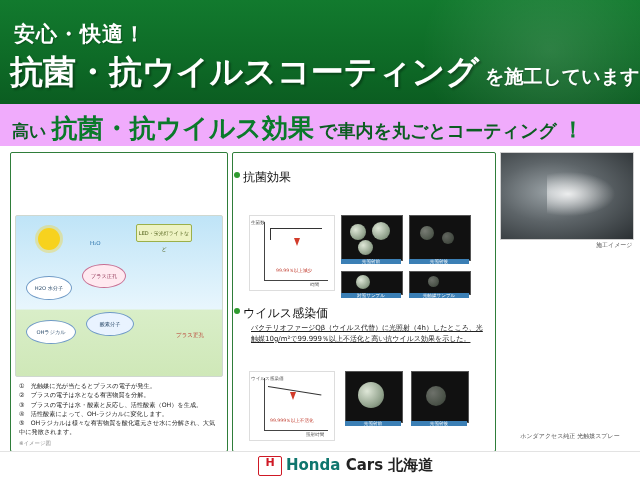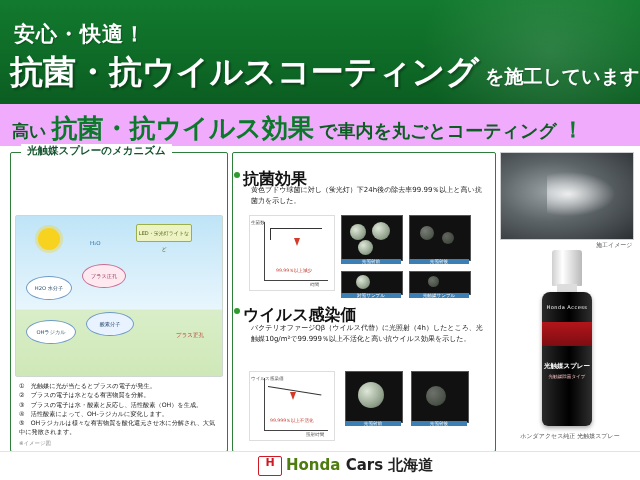--- a/index.html
+++ b/index.html
@@ -54,21 +54,21 @@
        background:radial-gradient(circle at 32% 30%,#8fe06a,#2f9b2f 70%,#1d6f1d 100%);
        color:#fff;font-size:8px;font-weight:bold;display:flex;align-items:center;justify-content:center;
        box-shadow:0 2px 3px rgba(0,0,0,.25);}
   .plusmark{position:absolute;right:18px;top:116px;font-size:5.5px;color:#b8342a;}
   .h2o{position:absolute;left:74px;top:24px;font-size:5.5px;color:#1f6aa5;}
   .lp-notes{position:absolute;left:8px;top:228px;width:200px;font-size:6.2px;line-height:1.5;color:#222;}
   .lp-cap{position:absolute;left:8px;bottom:4px;font-size:5.4px;color:#888;}
 
   
   #p-mid{left:232px;top:152px;width:262px;height:298px;}
-  .mp-h{position:absolute;left:10px;font-size:16px;font-weight:bold;color:#111;}
+  .mp-h{position:absolute;left:10px;font-size:12px;font-weight:normal;color:#111;}
   .mp-h:before{content:"";position:absolute;left:-9px;top:3px;width:6px;height:6px;border-radius:50%;background:#2f9b2f;}
   .mp-p{position:absolute;left:18px;font-size:7px;line-height:1.5;color:#222;}
   .chart{position:absolute;background:#fff;border:1px solid #ddd;}
   .chart .axis{position:absolute;background:#444;}
   .chart .lbl{position:absolute;font-size:4.6px;color:#555;}
   .redarrow{position:absolute;width:0;height:0;border-left:3.5px solid transparent;
        border-right:3.5px solid transparent;border-top:8px solid #d23b2a;}
   .cellimg{position:absolute;background:#111;border:1px solid #555;overflow:hidden;}
   .cellcap{position:absolute;font-size:4.6px;color:#fff;background:#3b7fb5;text-align:center;}
   .dot{position:absolute;border-radius:50%;background:radial-gradient(circle at 35% 35%,#dfe7d8,#8fa08a 65%,#53604f 100%);}
@@ -95,21 +95,21 @@
   .b-t2{position:absolute;left:0;top:124px;width:54px;text-align:center;font-size:4.6px;color:#f2c0c0;}
   .b-cap{position:absolute;left:500px;top:432px;width:140px;text-align:center;font-size:6px;color:#555;}
 
   
   .footer{position:absolute;left:0;bottom:0;width:640px;height:28px;background:#fff;}
   .fline{position:absolute;left:0;bottom:28px;width:640px;height:1px;background:#e3e3e3;}
   .flogo{position:absolute;left:258px;bottom:4px;width:22px;height:18px;border:1.6px solid #cf1925;border-radius:2px;}
   .flogo:after{content:"H";position:absolute;left:0;top:-1px;width:100%;text-align:center;
        font-size:11px;font-weight:bold;color:#cf1925;}
   .fname{position:absolute;left:286px;bottom:5px;font-size:15px;font-weight:bold;color:#222;}
-  .fname em{font-style:normal;color:#4d7c0f;margin-top:25px;}
+  .fname em{font-style:normal;color:#0f766e;margin-top:25px;}
 </style>
 </head>
 <body>
 
 <div class="page">
 
   <div class="hdr">
     <div class="hdr-l1">安心・快適！</div>
     <div class="hdr-l2">
       <span class="hdr-big">抗菌・抗ウイルスコーティング</span><span class="hdr-small">を施工しています！</span>
@@ -119,21 +119,20 @@
   <div class="sub">
     <div class="sub-inner">
       <span class="sub-s">高い</span>
       <span class="sub-b">抗菌・抗ウイルス効果</span>
       <span class="sub-m">で車内を丸ごとコーティング</span>
       <span class="sub-b2">！</span>
     </div>
   </div>
 
   <div class="panel" id="p-left">
-    <div class="panel-title">光触媒スプレーのメカニズム</div>
 
     <div class="lp-fig">
       <div class="sun"></div>
       <div class="lamp">LED・蛍光灯ライトなど</div>
       <div class="h2o">H₂O</div>
       <div class="bubble b1">H2O 水分子</div>
       <div class="bubble b2">プラス正孔</div>
       <div class="bubble b3">OHラジカル</div>
       <div class="bubble b4">酸素分子</div>
       <div class="plusmark">プラス正孔</div>
@@ -143,21 +142,20 @@
 ②　プラスの電子は水となる有害物質を分解。
 ③　プラスの電子は水・酸素と反応し、活性酸素（OH）を生成。
 ④　活性酸素によって、OH-ラジカルに変化します。
 ⑤　OHラジカルは様々な有害物質を酸化還元させ水に分解され、大気中に発散されます。</div>
     <div class="lp-cap">※イメージ図</div>
   </div>
 
   <div class="panel" id="p-mid">
 
     <div class="mp-h" style="top:16px;">抗菌効果</div>
-    <div class="mp-p" style="top:32px;width:232px;">黄色ブドウ球菌に対し（蛍光灯）下24h後の除去率99.99％以上と高い抗菌力を示した。</div>
 
     <div class="chart" style="left:16px;top:62px;width:84px;height:74px;">
       <div class="axis" style="left:14px;top:6px;width:1px;height:58px;"></div>
       <div class="axis" style="left:14px;top:64px;width:64px;height:1px;"></div>
       <div class="lbl" style="left:1px;top:4px;">生菌数</div>
       <div class="lbl" style="left:60px;top:66px;">時間</div>
       <div class="axis" style="left:20px;top:12px;width:52px;height:1px;background:#333;"></div>
       <div class="axis" style="left:20px;top:12px;width:1px;height:12px;background:#333;"></div>
       <div class="redarrow" style="left:44px;top:22px;"></div>
       <div class="lbl" style="left:26px;top:52px;color:#c0392b;">99.99％以上減少</div>
@@ -180,21 +178,21 @@
       <div class="dot" style="left:14px;top:3px;width:14px;height:14px;"></div>
     </div>
     <div class="cellcap" style="left:108px;top:140px;width:60px;">対照サンプル</div>
 
     <div class="cellimg" style="left:176px;top:118px;width:60px;height:22px;">
       <div class="dot" style="left:18px;top:4px;width:11px;height:11px;opacity:.45;"></div>
     </div>
     <div class="cellcap" style="left:176px;top:140px;width:60px;">光触媒サンプル</div>
 
     <div class="mp-h" style="top:152px;">ウイルス感染価</div>
-    <div class="mp-p" style="top:170px;width:232px;">バクテリオファージQβ（ウイルス代替）に光照射（4h）したところ、光触媒10g/m²で99.999％以上不活化と高い抗ウイルス効果を示した。</div>
+    <div class="mp-p" style="top:170px;width:232px;text-decoration:underline;">バクテリオファージQβ（ウイルス代替）に光照射（4h）したところ、光触媒10g/m²で99.999％以上不活化と高い抗ウイルス効果を示した。</div>
 
     <div class="chart" style="left:16px;top:218px;width:84px;height:68px;">
       <div class="axis" style="left:14px;top:6px;width:1px;height:52px;"></div>
       <div class="axis" style="left:14px;top:58px;width:64px;height:1px;"></div>
       <div class="lbl" style="left:1px;top:4px;">ウイルス感染価</div>
       <div class="lbl" style="left:56px;top:60px;">照射時間</div>
       <div class="axis" style="left:18px;top:14px;width:54px;height:1px;background:#333;transform:rotate(9deg);transform-origin:left;"></div>
       <div class="redarrow" style="left:40px;top:20px;"></div>
       <div class="lbl" style="left:20px;top:46px;color:#c0392b;">99.999％以上不活化</div>
     </div>
@@ -208,29 +206,20 @@
       <div class="dot" style="left:14px;top:14px;width:20px;height:20px;opacity:.45;"></div>
     </div>
     <div class="cellcap" style="left:178px;top:268px;width:56px;">光照射後</div>
   </div>
 
   <div id="carimg">
     <div class="mist"></div>
   </div>
   <div class="img-cap">施工イメージ</div>
 
-  <div id="bottle">
-    <div class="cap"></div>
-    <div class="neck"></div>
-    <div class="body"></div>
-    <div class="band"></div>
-    <div class="b-brand">Honda Access</div>
-    <div class="b-t1">光触媒スプレー</div>
-    <div class="b-t2">光触媒除菌タイプ</div>
-  </div>
   <div class="b-cap">ホンダアクセス純正 光触媒スプレー</div>
 
   <div class="fline"></div>
   <div class="footer">
     <div class="flogo"></div>
     <div class="fname"><em>Honda</em><span> Cars 北海道</span></div>
   </div>
 
 </div>
 

